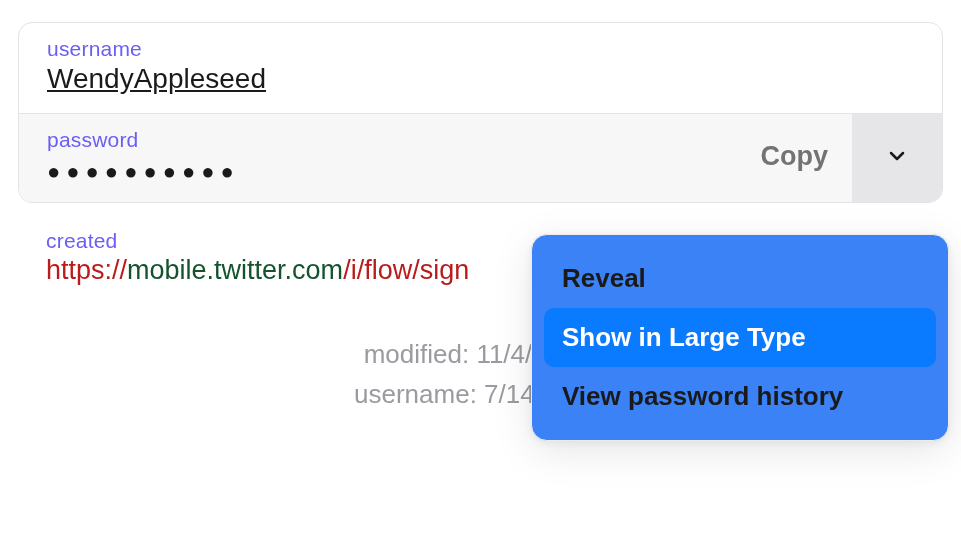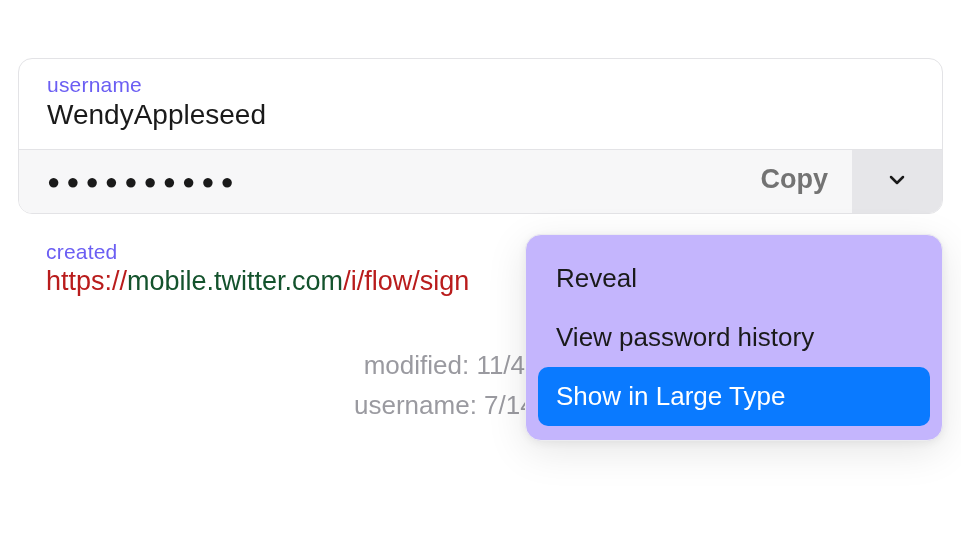--- a/index.html
+++ b/index.html
@@ -4,21 +4,20 @@
 <style>
   * { box-sizing: border-box; margin: 0; padding: 0; }
   html, body { width: 961px; height: 545px; font-family: -apple-system, BlinkMacSystemFont, "Segoe UI", Helvetica, Arial, sans-serif; background: #fff; color: #1a1a1a; }
   .container { padding: 22px 18px; position: relative; }
 
   .card {
     border: 1px solid #e3e3e6;
     border-radius: 14px;
     overflow: hidden;
     background: #fff;
-    margin-top: 36px;
   }
   .row {
     padding: 14px 28px 18px 28px;
     position: relative;
   }
   .row + .row { border-top: 1px solid #e3e3e6; }
   .row.hover {
     background: #f7f7f8;
     display: flex;
     align-items: center;
@@ -29,20 +28,21 @@
     font-size: 21px;
     color: #6b5ef3;
     font-weight: 400;
     margin-bottom: 2px;
     letter-spacing: 0.2px;
   }
   .field-value {
     font-size: 28px;
     color: #1a1a1a;
     font-weight: 400;
+    text-decoration: underline;
   }
   .dots {
     font-size: 22px;
     letter-spacing: 6px;
     color: #1a1a1a;
     line-height: 1.1;
     padding-top: 6px;
   }
 
   .copy-btn {
@@ -82,28 +82,29 @@
   .meta {
     text-align: center;
     padding-top: 40px;
     font-size: 26px;
     color: #9a9aa0;
     line-height: 1.55;
   }
 
   .menu {
     position: absolute;
-    right: 18px;
+    right: 12px;
     top: 234px;
     width: 418px;
-    background: #c4b5fd;
+    background: #3b82f6;
     border: 1px solid #ececf0;
     border-radius: 16px;
     box-shadow: 0 10px 40px rgba(0,0,0,0.10), 0 2px 8px rgba(0,0,0,0.06);
     padding: 14px 12px;
+    font-weight: bold;
   }
   .menu-item {
     font-size: 26px;
     color: #1a1a1a;
     padding: 14px 18px;
     border-radius: 10px;
     cursor: pointer;
     user-select: none;
   }
   .menu-item.selected {
@@ -118,20 +119,21 @@
 
   <div class="card">
 
     <div class="row">
       <div class="field-label">username</div>
       <div class="field-value">WendyAppleseed</div>
     </div>
 
     <div class="row hover">
       <div class="row-main">
+        <div class="field-label">password</div>
         <div class="dots">●●●●●●●●●●</div>
       </div>
       <div class="copy-btn">Copy</div>
       <div class="chevron-btn">
         <span>
           <svg viewBox="0 0 24 24" fill="none" stroke="#1a1a1a" stroke-width="2.5" stroke-linecap="round" stroke-linejoin="round">
               <polyline points="6 9 12 15 18 9"></polyline>
             </svg>
         </span>
       </div>
@@ -152,17 +154,17 @@
       <span>11/4/2021,</span>
     </div>
     <div>
       <span>username:</span>
       <span>7/14/2019,</span>
     </div>
   </div>
 
   <div class="menu" id="menu">
       <div class="menu-item">Reveal</div>
+      <div class="menu-item selected">Show in Large Type</div>
       <div class="menu-item">View password history</div>
-      <div class="menu-item selected">Show in Large Type</div>
     </div>
 
 </div>
 
 </body></html>

